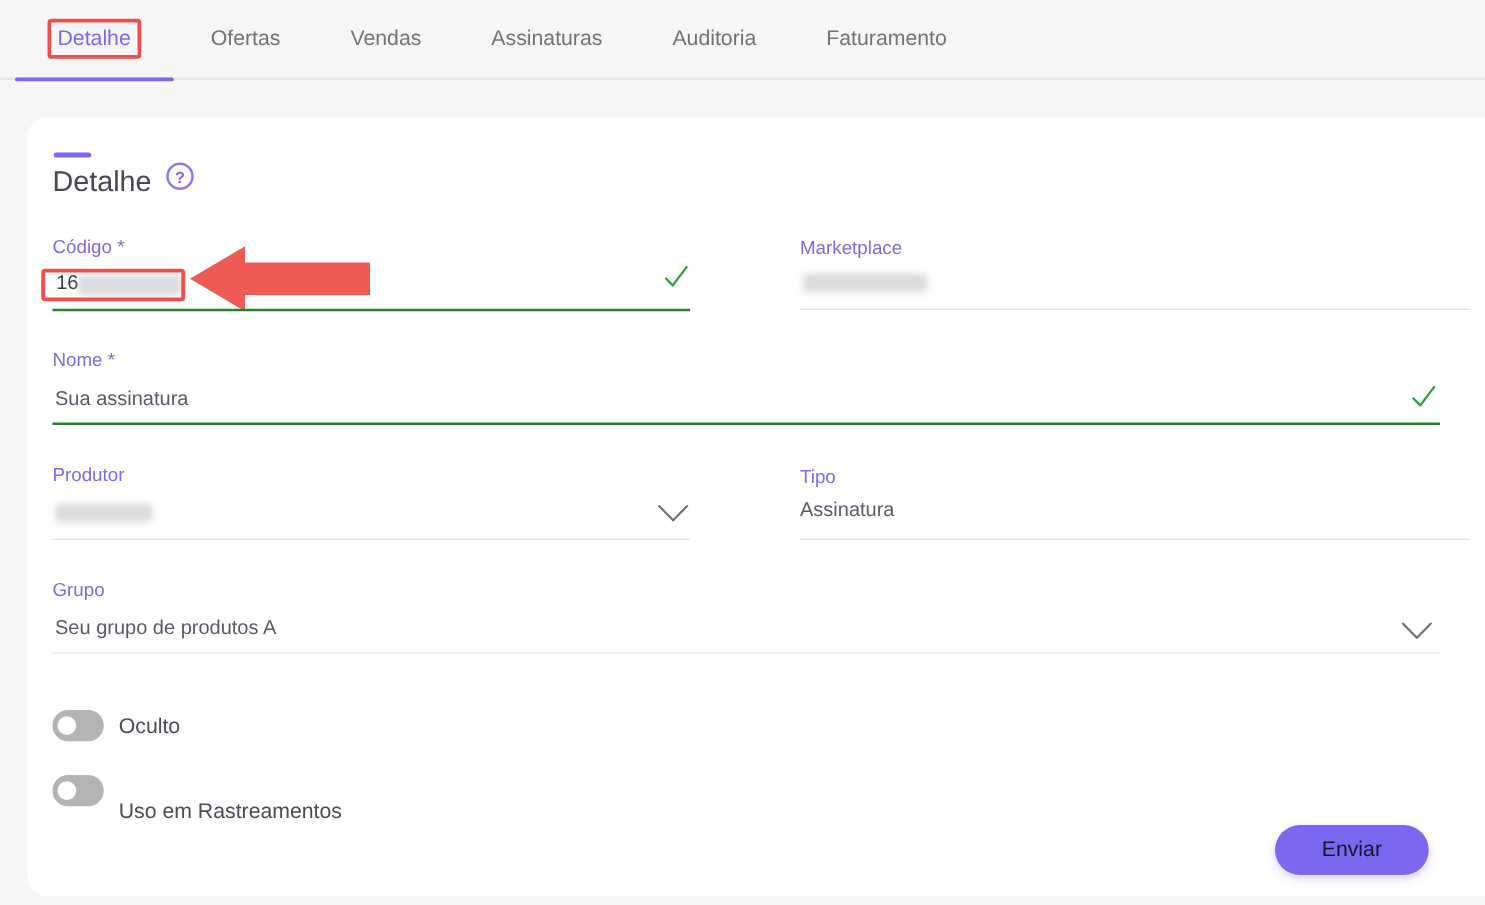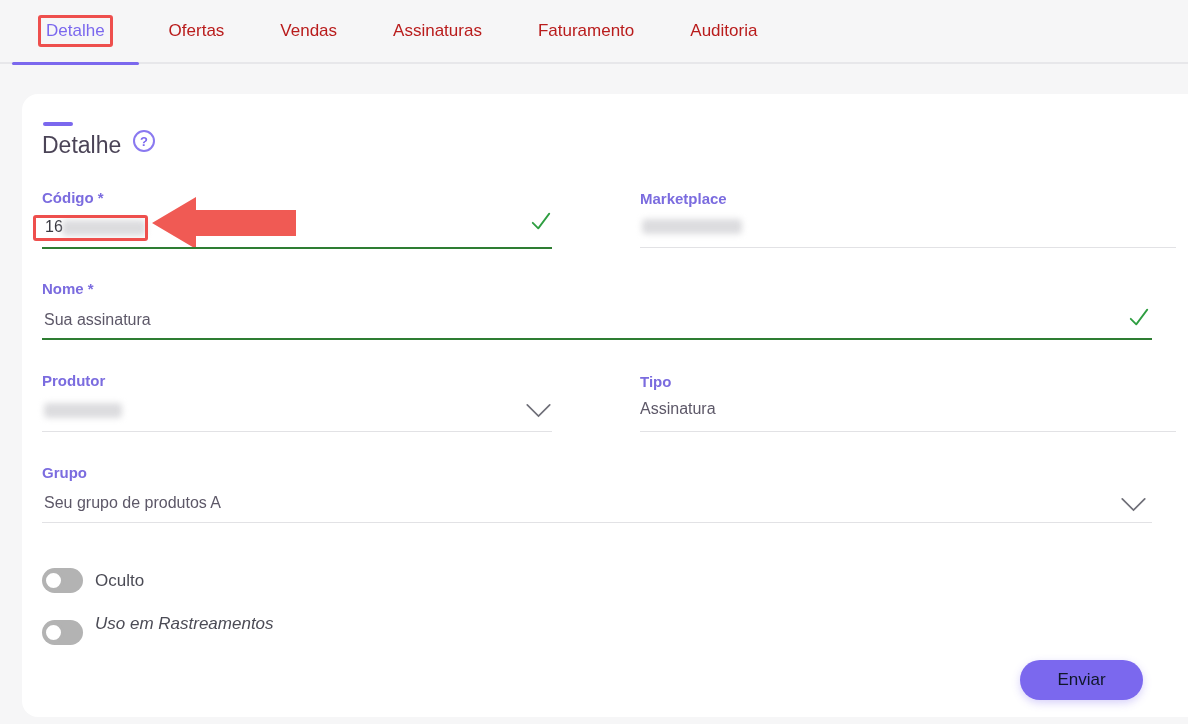--- a/index.html
+++ b/index.html
@@ -5,38 +5,38 @@
   * { margin:0; padding:0; box-sizing:border-box; }
   html,body { width:1188px; height:724px; }
   body { font-family:"Liberation Sans","DejaVu Sans",sans-serif; background:#f6f6f7; overflow:hidden; }
   .page { position:relative; width:1188px; height:724px;border-radius:22px; }
 
   
   .tabbar { position:absolute; left:0; top:0; width:1188px; height:64px;
             display:flex; align-items:center; padding-left:10px;
             border-bottom:2px solid #e7e7ea; background:#f6f6f7; }
   .tab { position:relative; height:64px; display:flex; align-items:center;
-         padding:0 28px; font-size:17px; color:#b91c1c; cursor:pointer; white-space:nowrap; }
+         padding:0 28px; font-size:17px; color:#737373; cursor:pointer; white-space:nowrap; }
   .tab.active { color:#7b68ee; }
   .tab.active .indicator { position:absolute; left:2px; right:2px; bottom:-2px;
          height:3px; background:#7b68ee; border-radius:2px; }
   .tab .annot-box { border:3px solid #ee4f4d; border-radius:3px; padding:3px 5px; }
 
   
   .card { position:absolute; left:22px; top:94px; right:0; bottom:7px;
           background:#ffffff; border-radius:16px 0 0 16px; }
 
   .dash { position:absolute; left:21px; top:28px; width:30px; height:4px;
           background:#7b68ee; border-radius:2px; }
   .title { position:absolute; left:20px; top:38px; font-size:23px; color:#4b4457; font-weight:500; }
   .help { position:absolute; left:111px; top:36px; width:22px; height:22px;
           border:2px solid #8a79f0; border-radius:50%; color:#7b68ee;
           font-size:13px; font-weight:700; display:flex; align-items:center; justify-content:center; }
 
-  .flabel { position:absolute; font-size:15px; color:#7b6cdf;font-weight:bold; }
+  .flabel { position:absolute; font-size:15px; color:#7b6cdf; }
   .fvalue { position:absolute; font-size:16px; color:#5d5868; }
   .line { position:absolute; height:1px; background:#e2e2e5; }
   .line.valid { height:2px; background:#2e7d32; }
   .blur-blob { position:absolute; background:#bfbfc4; border-radius:4px;
                filter:blur(3px); opacity:.55; }
   .check { position:absolute; width:22px; height:22px; }
   .chev { position:absolute; width:27px; height:15px; }
 
   .red-box { position:absolute; border:3px solid #ee4f4d; border-radius:3px; }
   .arrow { position:absolute; }
@@ -69,24 +69,24 @@
     <div class="tab">
         <span>Ofertas</span>
       </div>
     <div class="tab">
         <span>Vendas</span>
       </div>
     <div class="tab">
         <span>Assinaturas</span>
       </div>
     <div class="tab">
-        <span>Faturamento</span>
+        <span>Auditoria</span>
       </div>
     <div class="tab">
-        <span>Auditoria</span>
+        <span>Faturamento</span>
       </div>
   </nav>
 
   <section class="card">
 
     <span class="dash"></span>
     <h1 class="title">Detalhe</h1>
     <span class="help">?</span>
 
     <label class="flabel" style="left:20px; top:95px;">Código *</label>
@@ -133,18 +133,18 @@
     <span class="line" style="left:20px; top:428px; width:1110px;"></span>
 
     <span class="toggle" style="left:20px; top:474px;">
       <span class="knob"></span>
     </span>
     <span class="tlabel" style="left:73px; top:477px;">Oculto</span>
 
     <span class="toggle" style="left:20px; top:526px;">
       <span class="knob"></span>
     </span>
-    <span class="tlabel" style="left:73px; top:520px;font-style:italic;">Uso em Rastreamentos</span>
+    <span class="tlabel" style="left:73px; top:545px;">Uso em Rastreamentos</span>
 
     <button class="btn">Enviar</button>
 
   </section>
 </div>
 
 </body></html>

